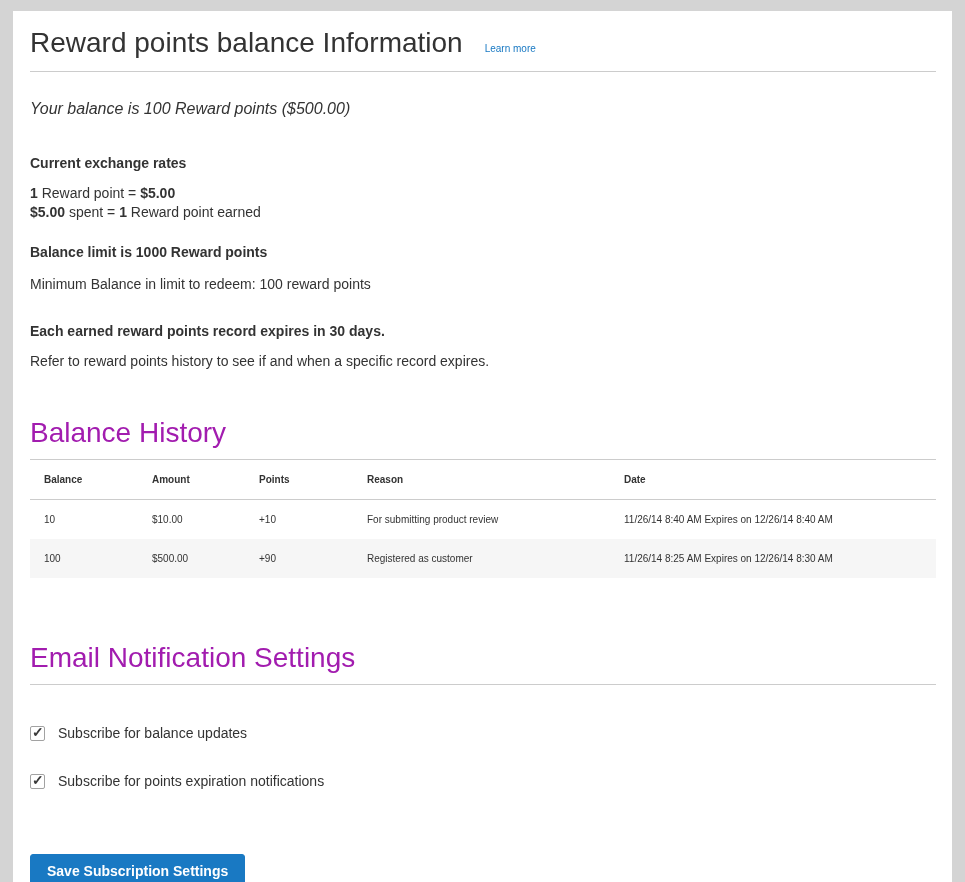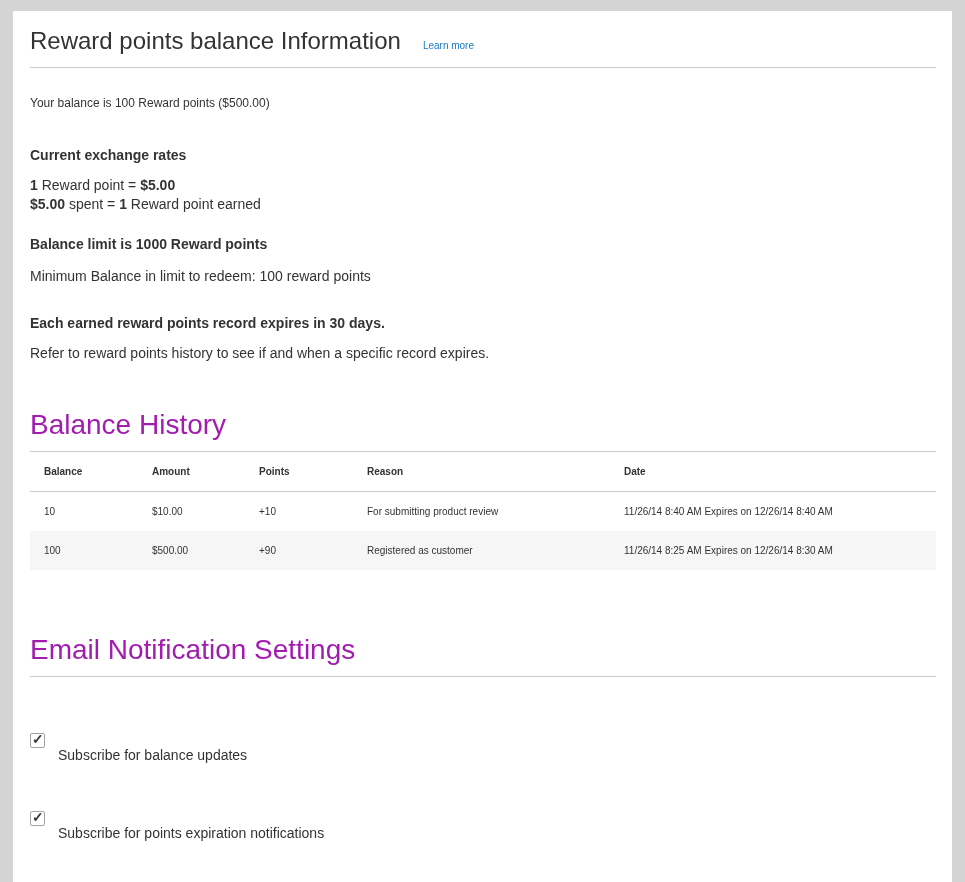--- a/index.html
+++ b/index.html
@@ -21,32 +21,32 @@
     min-height: 857px;
     padding: 16px 16px 21px 17px;
   }
   .panel-header {
     display: flex;
     align-items: baseline;
     border-bottom: 1px solid #cccccc;
     padding-bottom: 12px;
   }
   h1.page-title {
-    font-size: 24px;
+    font-size: 28px;
     font-weight: 300;
     color: #333333;
   }
   .learn-more {
     margin-left: 22px;
     color: var(--accent, #1979c3);
     font-size: 10px;
     text-decoration: none;
     cursor: pointer;
   }
-  .balance-summary { font-size: 12px; margin-top: 28px; }
+  .balance-summary { font-size: 16px; margin-top: 28px; font-style: italic; }
   .exchange-heading { margin-top: 37px; font-weight: 700; }
   .rates { margin-top: 13px; }
   .rates div { line-height: 19px; }
   .balance-limit { margin-top: 22px; font-weight: 700; }
   .min-balance { margin-top: 16px; }
   .expiry-bold { margin-top: 31px; font-weight: 700; }
   .expiry-note { margin-top: 14px; }
   h2.section-title {
     font-size: 28px;
     font-weight: 300;
@@ -93,21 +93,20 @@
     position: absolute;
     top: -3px; left: 1px;
     font-size: 14px;
     font-weight: 700;
     color: #3a3a3a;
   }
   .checkbox-row label {
     margin-left: 13px;
     font-size: 14px;
     cursor: pointer;
-    margin-top: 30px;
   }
   button.save-btn {
     margin-top: 65px;
     background: var(--accent, #1979c3);
     border: 1px solid var(--accent, #1979c3);
     border-radius: 3px;
     color: #ffffff;
     font-family: "Liberation Sans", "DejaVu Sans", sans-serif;
     font-size: 14px;
     font-weight: 700;

